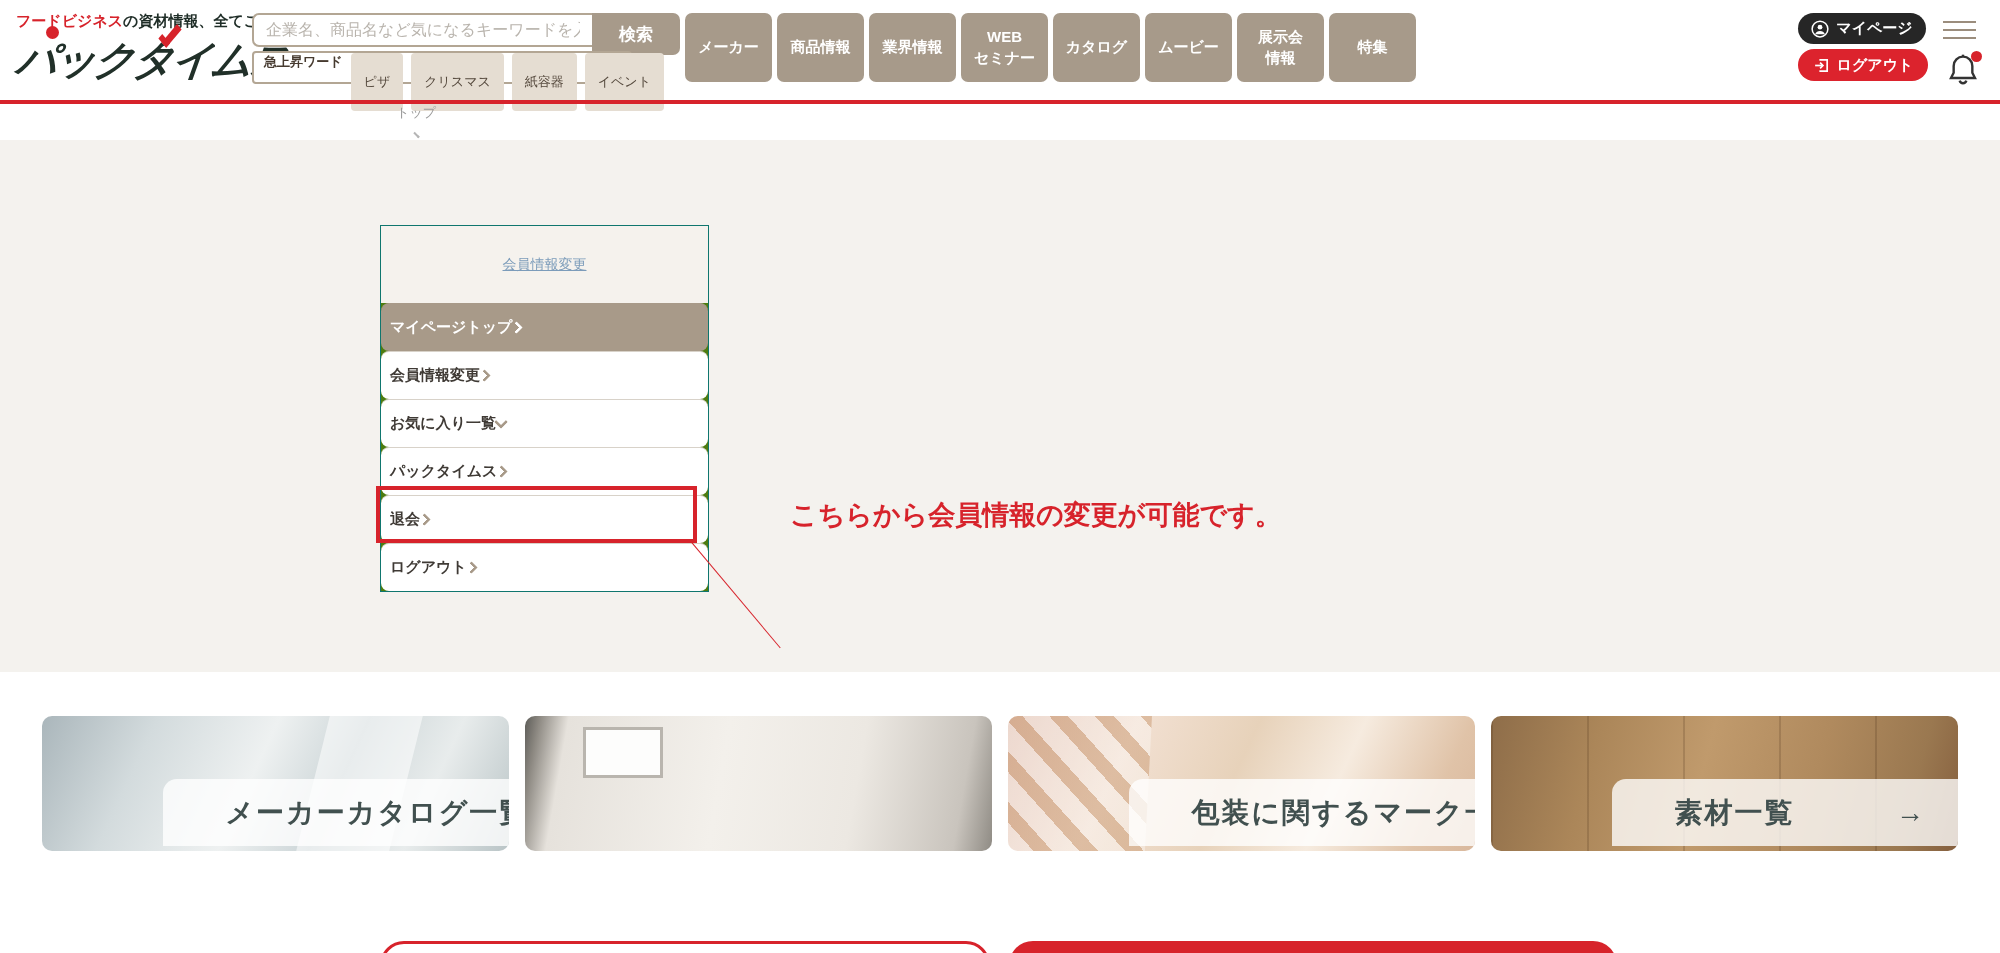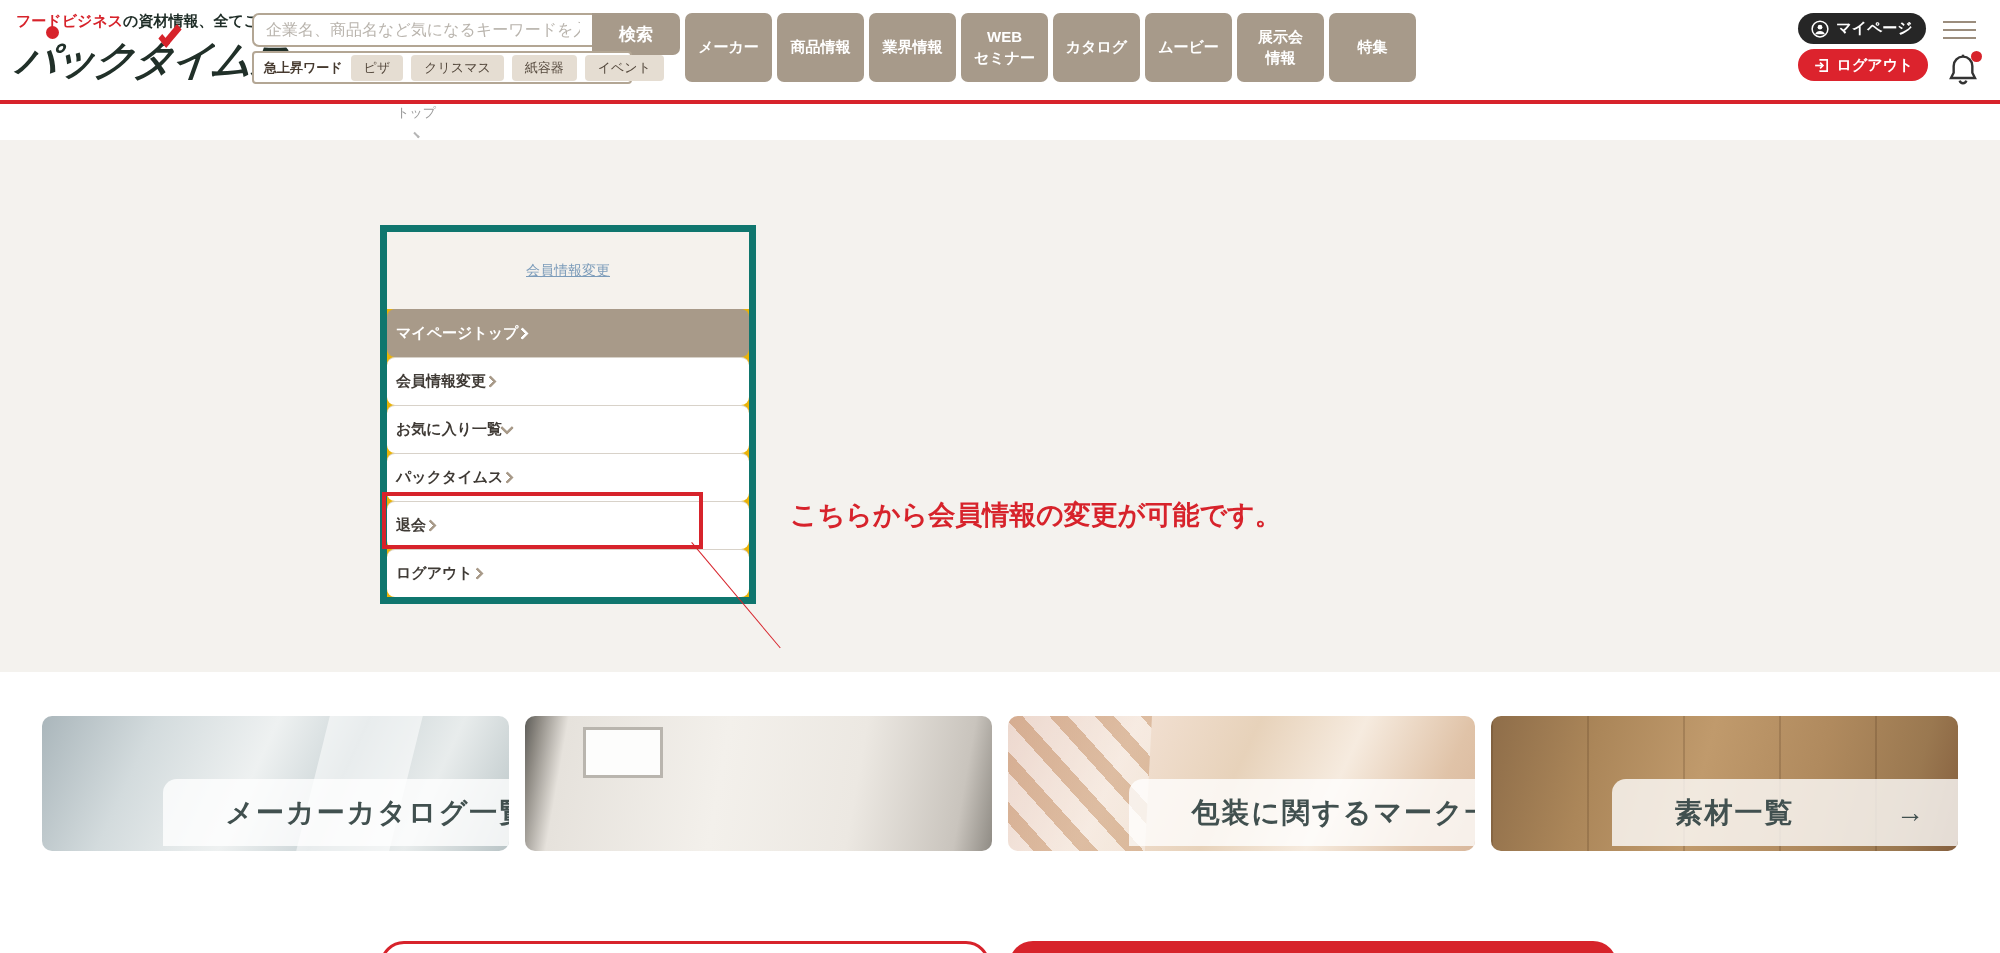--- a/index.html
+++ b/index.html
@@ -23,24 +23,24 @@
 
   .search-input { position:absolute; left:252px; top:13px; width:340px; height:34px;
     border:2px solid #b3a694; border-right:none; border-radius:7px 0 0 7px; padding:0 12px;
     font-size:16px; color:#333; outline:none; font-family:inherit; }
   .search-input::placeholder { color:#b9b4ad; }
   .search-btn { position:absolute; left:592px; top:13px; width:88px; height:42px; background:#a79a8a;
     color:#fff; font-size:17px; font-weight:bold; border:none; border-radius:0 7px 7px 0;
     cursor:pointer; font-family:inherit; }
 
   .trend-box { position:absolute; left:252px; top:51px; width:380px; height:33px;
-    border:2px solid #b3a694; border-radius:4px; background:#fff; display:flex; align-items:center;
+    border:2px solid #b3a694; border-radius:4px; background:#fff; display:flex; align-items:flex-start;
     padding:0 10px; gap:8px; }
   .trend-label { font-size:13px; font-weight:bold; color:#463a2f; white-space:nowrap; }
-  .trend-tag { background:#e5ddd2; border-radius:4px; padding:4px 13px; font-size:13px;
+  .trend-tag { background:#e5ddd2; border-radius:4px; padding:20px 13px; font-size:13px;
     color:#55493d; white-space:nowrap; cursor:pointer; }
 
   .nav { position:absolute; left:685px; top:13px; display:flex; gap:5px; }
   .nav-btn { width:87px; height:69px; background:#a79a8a; border-radius:7px; color:#fff;
     font-size:15px; font-weight:bold; display:flex; align-items:center; justify-content:center;
     text-align:center; white-space:pre-line; line-height:1.35; cursor:pointer; }
 
   .pill { position:absolute; display:flex; align-items:center; justify-content:center; gap:7px;
     color:#fff; font-weight:bold; font-size:15px; cursor:pointer; }
   .pill-mypage { left:1798px; top:13px; width:128px; height:31px; border-radius:16px; background:#262626; }
@@ -57,22 +57,22 @@
   
   .breadcrumb { position:absolute; left:383px; top:104px; height:36px; display:flex; align-items:center;
     gap:12px; font-size:13px; color:#9a9a9a;flex-direction:column; }
   .crumb { cursor:pointer; }
   .crumb-sep { width:7px; height:7px; border-top:2px solid #b5b5b5; border-right:2px solid #b5b5b5;
     transform:rotate(45deg); }
 
   
   .main-section { position:absolute; left:0; top:140px; width:2000px; height:532px; background:#f4f2ee; }
 
-  .side-card { position:absolute; left:380px; top:85px; width:376px; background:#eab308;
-    border:7px solid #0f766e; }
+  .side-card { position:absolute; left:380px; top:85px; width:329px; background:#4d7c0f;
+    border:1px solid #0f766e; }
   .side-card-top { height:77px; background:#f5f2ed; display:flex; align-items:center; justify-content:center; }
   .side-link { color:#7c9cba; text-decoration:underline; font-size:14px; cursor:pointer; }
   .side-row { height:48px; display:flex; align-items:center; justify-content:flex-start;
     padding:0 9px; background:#fff; border-top:1px solid #d8d2c9; cursor:pointer;border-radius:8px; }
   .side-row .lbl { font-size:15px; font-weight:bold; color:#3f3a35; }
   .side-row.active { background:#a89a89; border-top:1px solid #a89a89; }
   .side-row.active .lbl { color:#fff; }
   .chev-r { width:9px; height:9px; border-top:3px solid #a89a89; border-right:3px solid #a89a89;
     transform:rotate(45deg); border-radius:1px; }
   .side-row.active .chev-r { border-color:#fff; }

